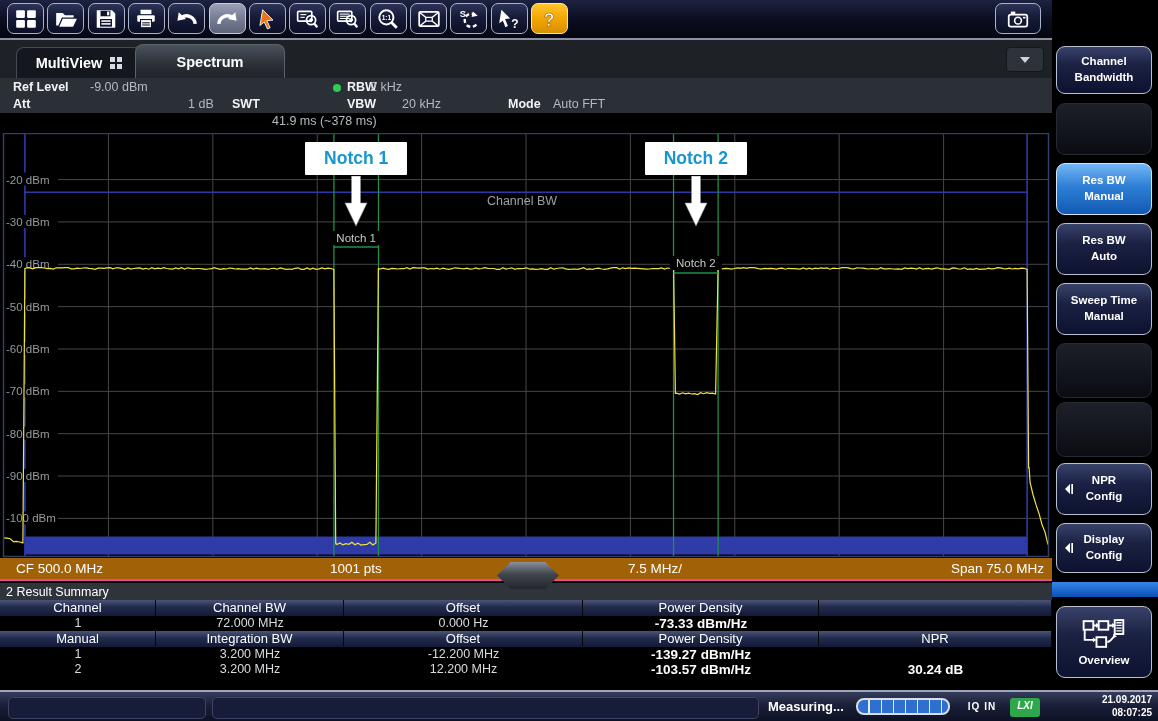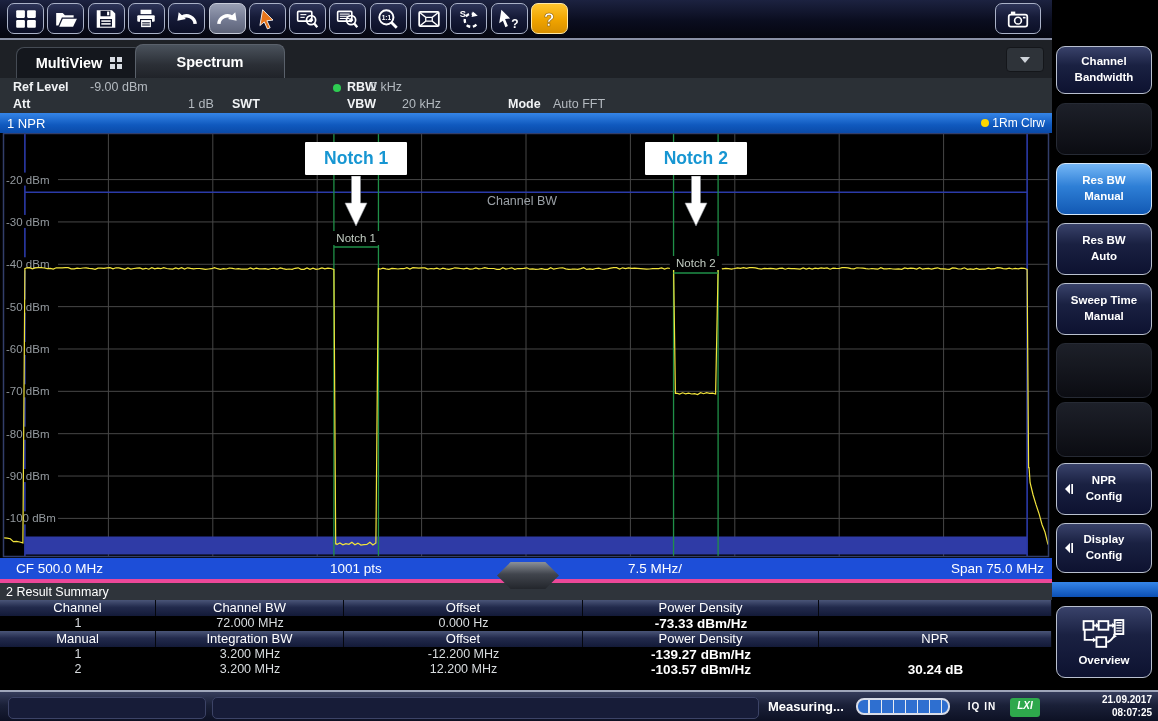--- a/index.html
+++ b/index.html
@@ -50,22 +50,22 @@
       color:#fff;font-size:13px;display:flex;align-items:center;justify-content:space-between;padding:0 7px;}
   .chart-title .left{font-size:13px;}
   .trace-tag{display:flex;align-items:center;gap:3px;font-size:12px;}
   .trace-dot{width:8px;height:8px;border-radius:50%;background:#ffd900;display:inline-block;}
   .chart{position:absolute;left:0;top:133px;width:1052px;height:425px;background:#000;}
   .callout{position:absolute;height:33px;background:#fff;border-radius:1px;display:flex;align-items:center;
       justify-content:center;font-weight:bold;font-size:17.5px;}
   .callout-arrow{position:absolute;}
 
   
-  .cf-row{position:absolute;left:0;top:558px;width:1052px;height:21px;background:#1d4ed8;
-      border-bottom:6px solid #ec4899;color:#fff;font-size:13.5px;}
+  .cf-row{position:absolute;left:0;top:558px;width:1052px;height:21px;background:#a16207;
+      border-bottom:2px solid #ec4899;color:#fff;font-size:13.5px;}
   .cf-row span{position:absolute;top:3px;white-space:nowrap;}
 
   .splitter{position:absolute;left:497px;top:562px;width:62px;height:27px;z-index:6;
       background:linear-gradient(180deg,#8b9099 0%,#41454d 45%,#23262c 100%);
       clip-path:polygon(22% 0,78% 0,100% 50%,78% 100%,22% 100%,0 50%);cursor:row-resize;}
 
   
   .summary-header{position:absolute;left:0;top:583px;width:1052px;height:17px;background:#2f343b;
       color:#fff;font-size:12.5px;display:flex;align-items:center;padding-left:6px;box-sizing:border-box;}
   .rtable{position:absolute;left:0;top:600px;width:1052px;}
@@ -261,27 +261,20 @@
     <span class="lbl" style="left:13px;top:19px">Att</span>
     <span class="val" style="left:188px;top:19px">1 dB</span>
     <span class="lbl" style="left:232px;top:19px">SWT</span>
     <span class="val" style="left:272px;top:36px">41.9 ms (~378 ms)</span>
     <span class="lbl" style="left:347px;top:19px">VBW</span>
     <span class="val" style="left:402px;top:19px">20 kHz</span>
     <span class="lbl" style="left:508px;top:19px">Mode</span>
     <span class="val" style="left:553px;top:19px">Auto FFT</span>
   </div>
 
-  <div class="chart-title">
-    <span class="left">1 NPR</span>
-    <span class="trace-tag">
-      <span class="trace-dot"></span>
-      <span>1Rm Clrw</span>
-    </span>
-  </div>
 
   <div class="chart" id="chart">
     <svg id="chart-svg" width="1052" height="425" viewBox="0 0 1052 425">
         <line x1="108.4" y1="1" x2="108.4" y2="423" stroke="#474747" stroke-width="1"></line>
         <line x1="212.8" y1="1" x2="212.8" y2="423" stroke="#474747" stroke-width="1"></line>
         <line x1="317.20000000000005" y1="1" x2="317.20000000000005" y2="423" stroke="#474747" stroke-width="1"></line>
         <line x1="421.6" y1="1" x2="421.6" y2="423" stroke="#474747" stroke-width="1"></line>
         <line x1="526" y1="1" x2="526" y2="423" stroke="#474747" stroke-width="1"></line>
         <line x1="630.4000000000001" y1="1" x2="630.4000000000001" y2="423" stroke="#474747" stroke-width="1"></line>
         <line x1="734.8000000000001" y1="1" x2="734.8000000000001" y2="423" stroke="#474747" stroke-width="1"></line>

